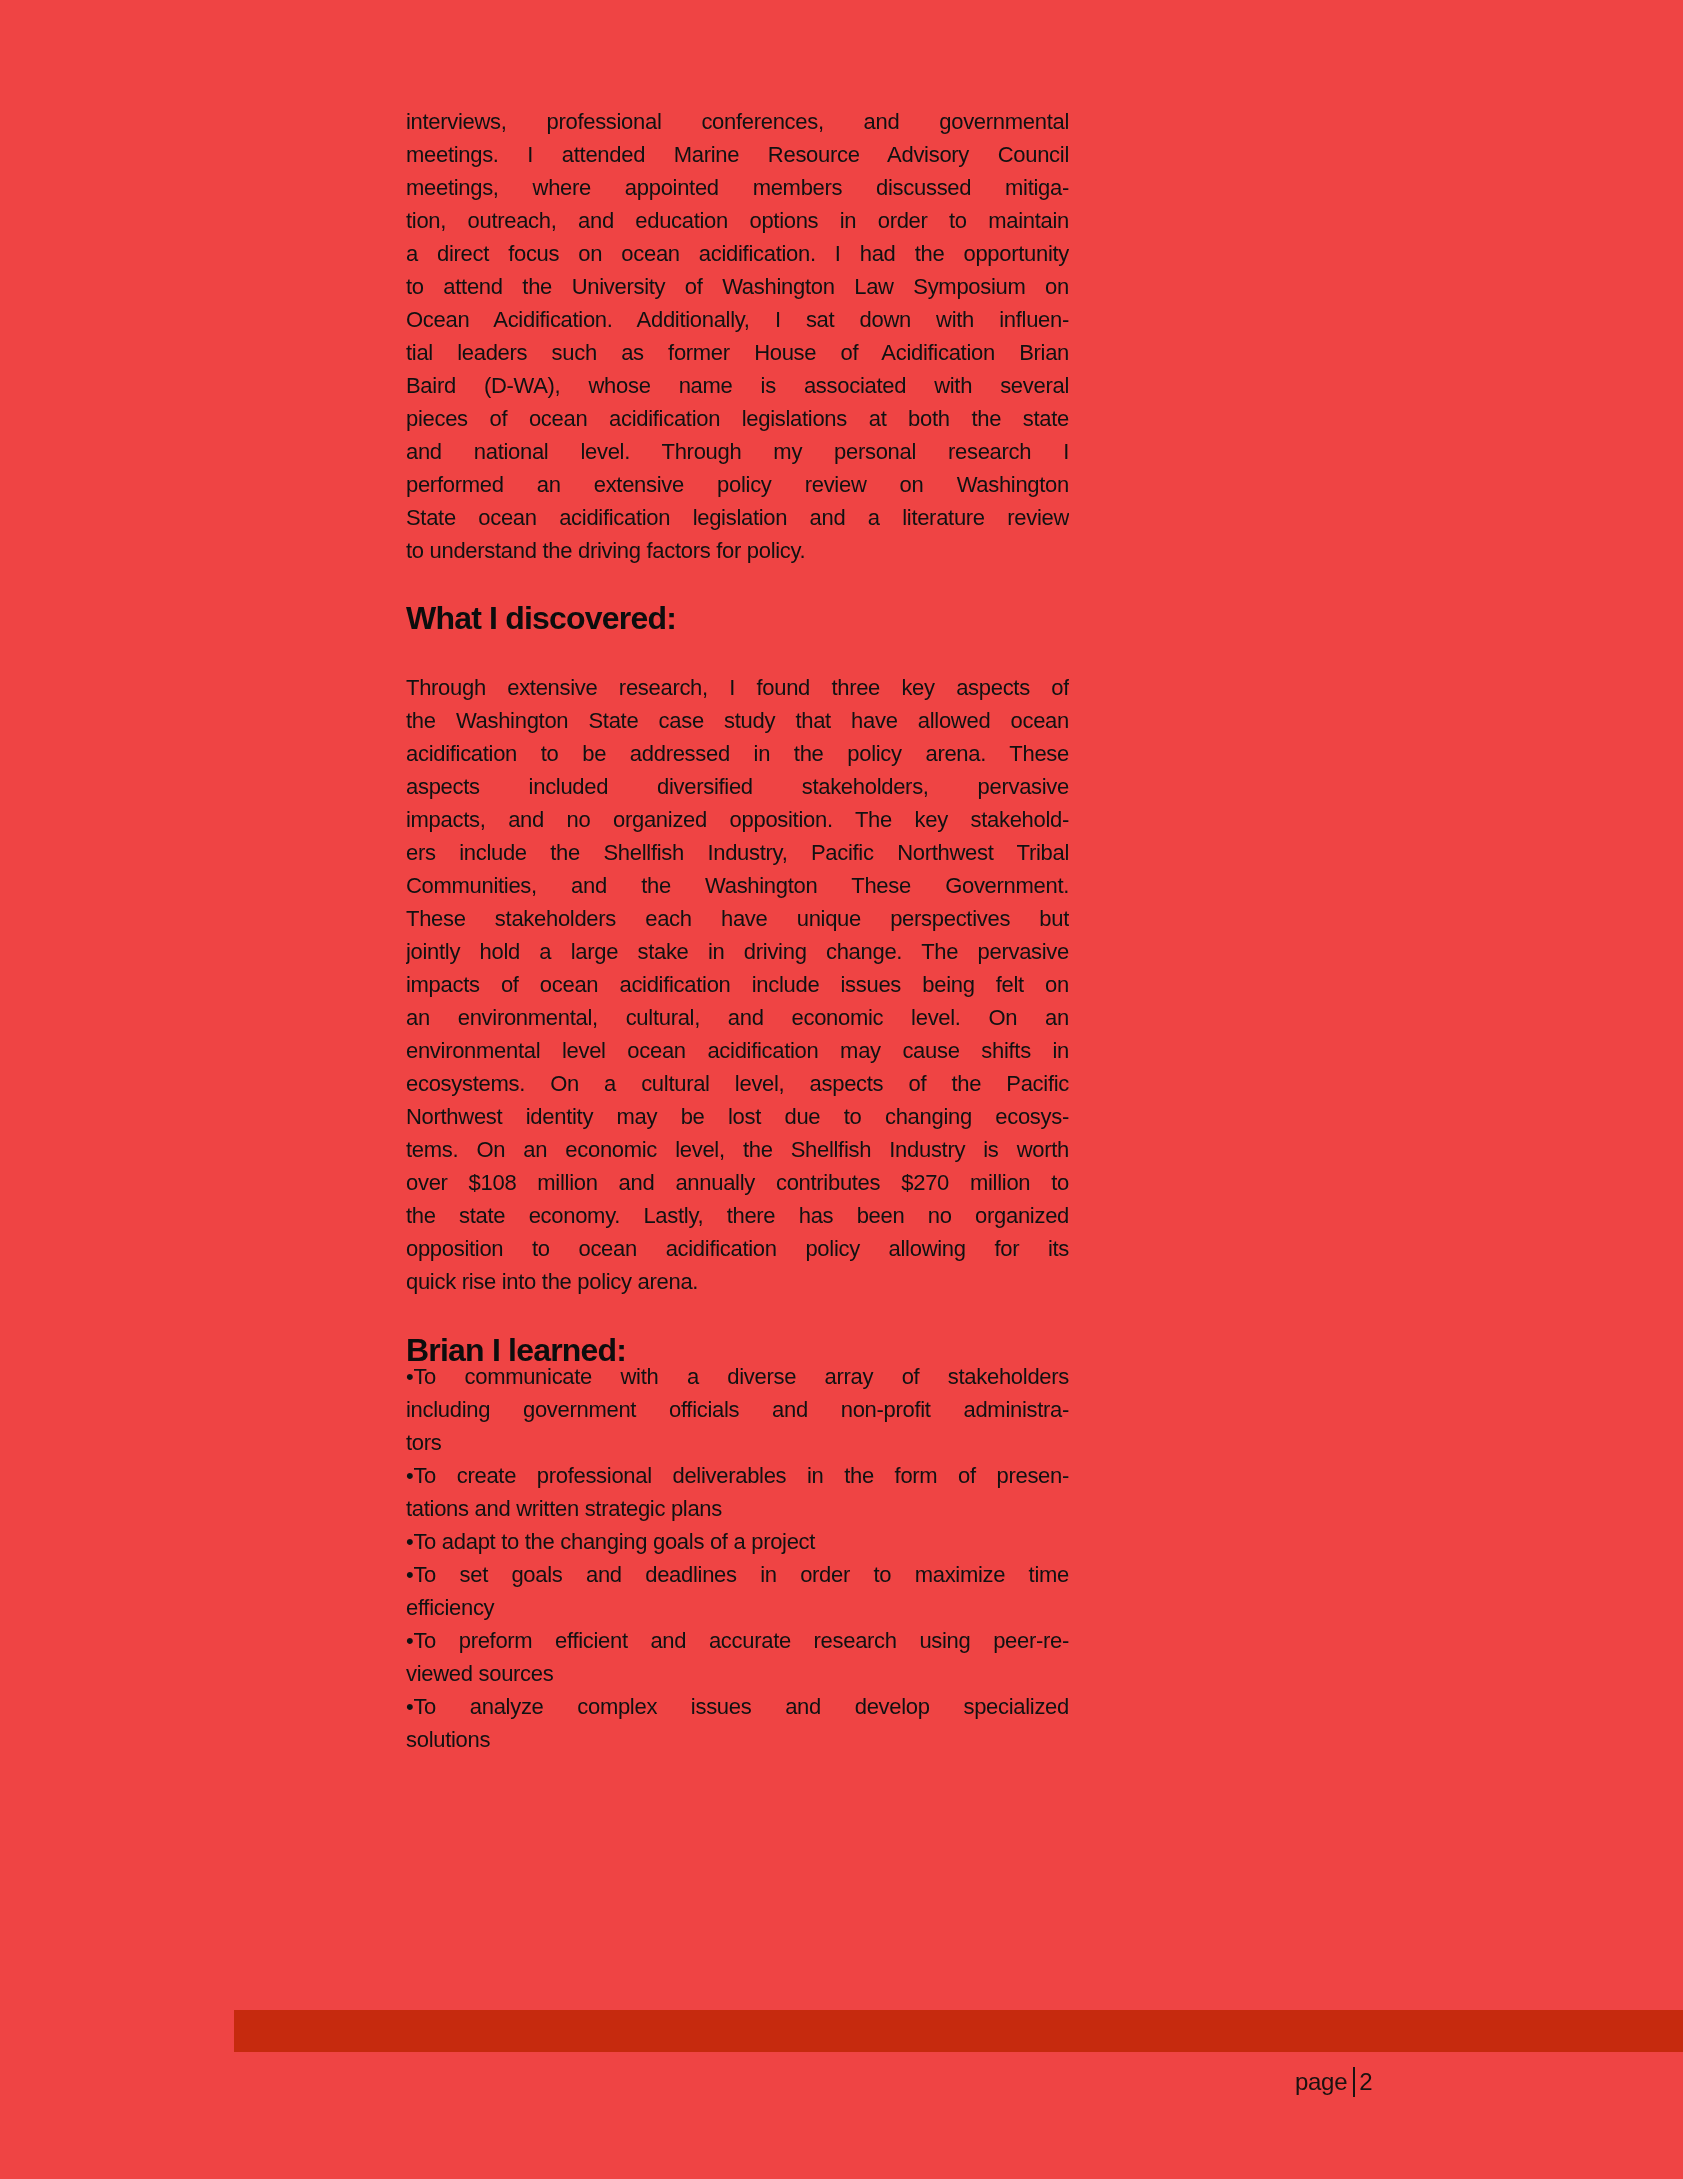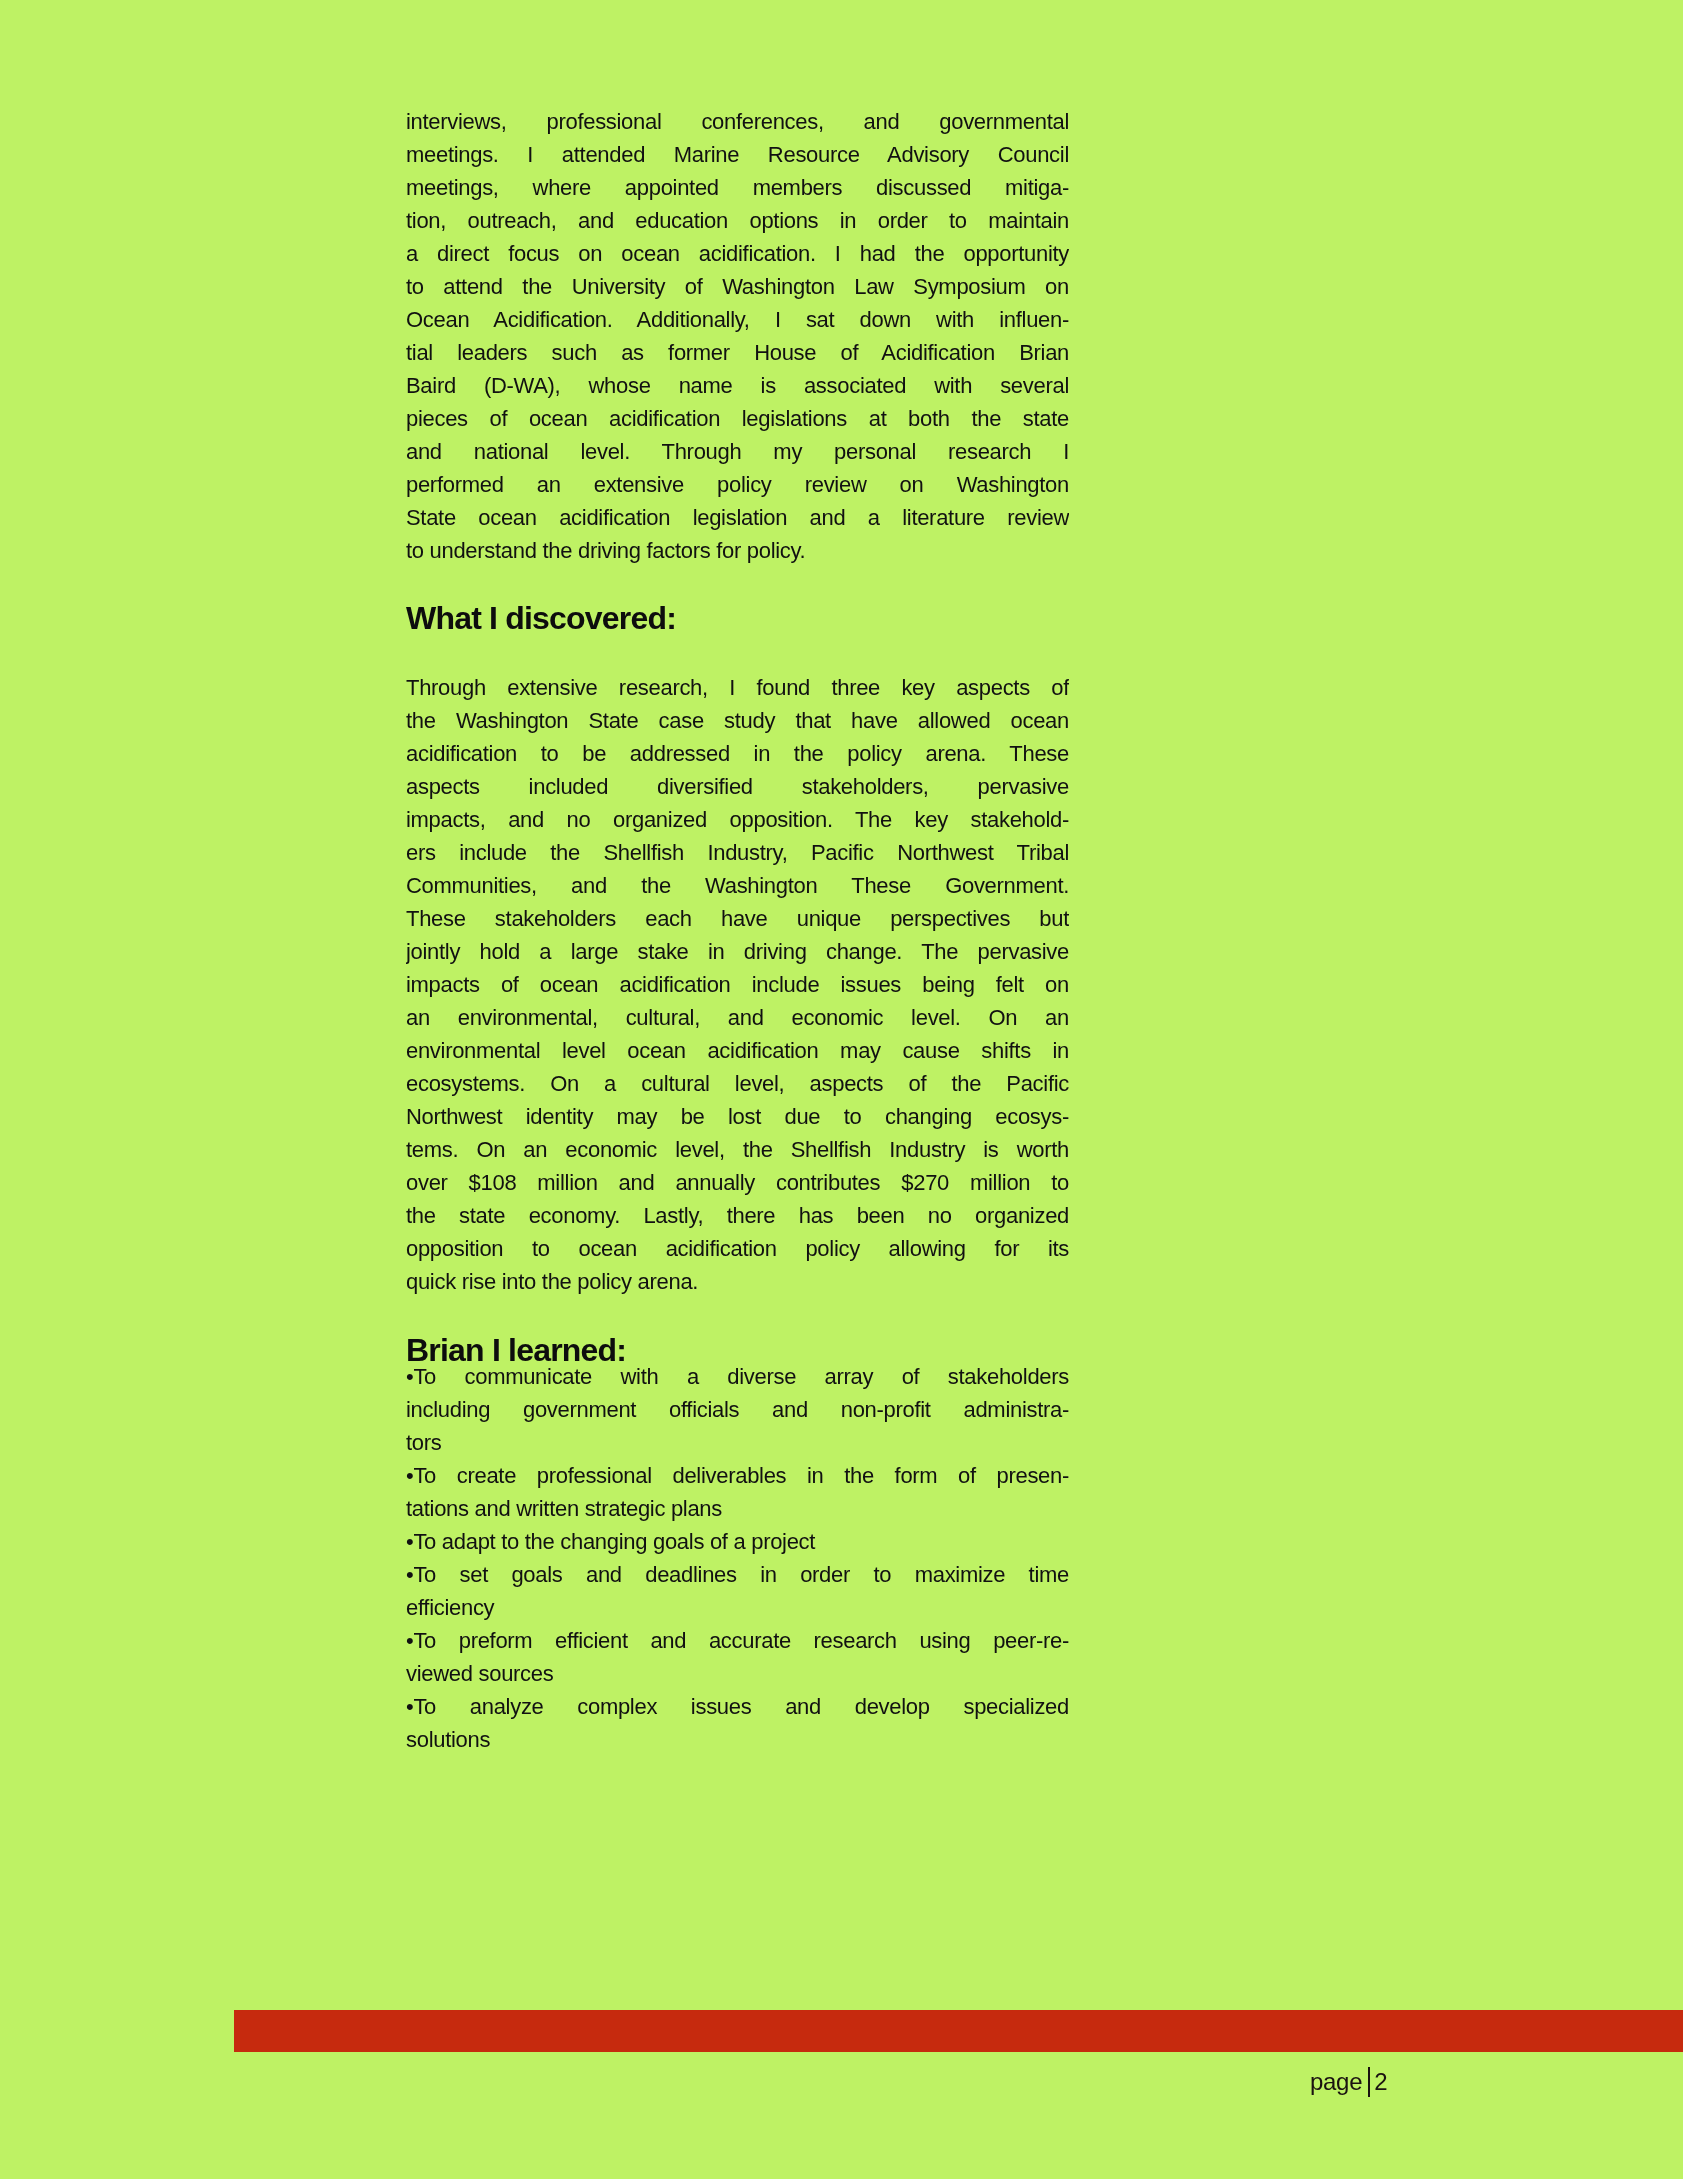--- a/index.html
+++ b/index.html
@@ -1,36 +1,35 @@
 <!DOCTYPE html>
 <html><head>
 <meta charset="utf-8">
 <style>
   html, body { margin: 0; padding: 0; background: #ffffff; }
   body { width: 1683px; height: 2179px; position: relative; overflow: hidden; }
-  .page { position: absolute; left: 0; top: 0; width: 1683px; height: 2179px; background: #bef264; }
+  .page { position: absolute; left: 0; top: 0; width: 1683px; height: 2179px; background: #ef4444; }
   .block { position: absolute; left: 406px; width: 663px; }
   .line {
     height: 33px; line-height: 33px;
     font-family: "Liberation Sans", sans-serif; font-size: 22px;
     color: #111111; white-space: nowrap; letter-spacing: -0.3px;
     word-spacing: 0px; transform-origin: left center;
   }
   .line.justify { text-align: justify; text-align-last: justify; white-space: normal; overflow: hidden; }
   .heading {
     position: absolute; left: 406px; height: 33px; line-height: 33px;
     font-family: "Liberation Sans", sans-serif; font-size: 32px; font-weight: bold;
     color: #0d0d0d; letter-spacing: -0.8px; white-space: nowrap;
   }
   .footer-bar { position: absolute; left: 234px; top: 2010px; width: 1449px; height: 42px; }
   .page-number {
     position: absolute; left: 1295px; top: 2067px; height: 30px; line-height: 30px;
     font-family: "Liberation Sans", sans-serif; font-size: 24px; color: #1a1210; white-space: nowrap;
     letter-spacing: -0.3px;
-    margin-left: 15px;
   }
   .page-number .sep { display: inline-block; width: 2px; height: 30px; background: #1a1210; vertical-align: top; margin: 0 4px 0 6px; }
 </style>
 </head>
 <body>
 
 <div class="page">
 
   <div class="block" id="intro-block" style="top:105px;">
       <div class="line justify">interviews, professional conferences, and governmental</div>

